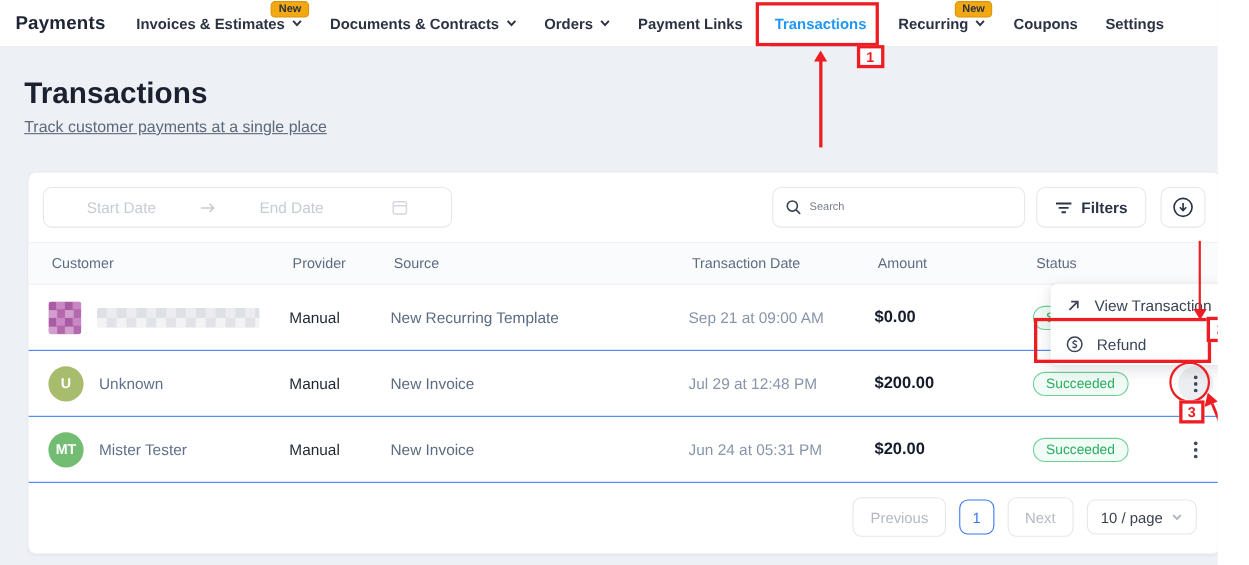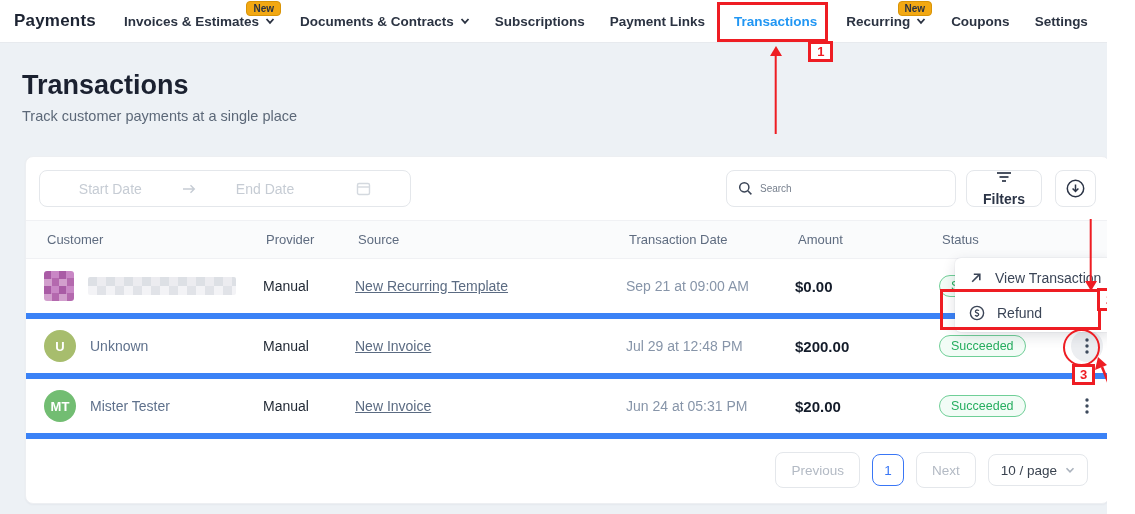--- a/index.html
+++ b/index.html
@@ -49,21 +49,21 @@
   .arrow1 {
     position:absolute; left:50%; top:46px; transform:translateX(-50%);
     width:12px; height:88px; z-index:12; pointer-events:none;
   }
   .arrow1 .line { position:absolute; left:50%; top:8px; bottom:0; width:2.6px; transform:translateX(-50%); background:#ee1d23; }
   .arrow1 .head { position:absolute; left:50%; top:0; transform:translateX(-50%);
     width:0; height:0; border-left:6px solid transparent; border-right:6px solid transparent; border-bottom:10px solid #ee1d23; }
 
   
   .page-title { position:absolute; left:22px; top:70px; font-size:27px; font-weight:700; color:#1b2130; }
-  .page-subtitle { position:absolute; left:22px; top:108px; font-size:14.5px; color:#5c6878; }
+  .page-subtitle { position:absolute; left:22px; top:108px; font-size:14.5px; color:#5c6878;text-decoration:underline; }
 
   
   .card {
     position:absolute; left:25px; top:156px; width:1085px; height:348px;
     background:#ffffff; border-radius:8px; border:1px solid #edeff2;
     box-shadow:0 1px 2px rgba(20,30,50,.04);
   }
   .toolbar {
     height:64px; display:flex; align-items:center; justify-content:space-between;
     padding:0 13px 0 13px; border-bottom:1px solid #f0f1f4;
@@ -80,54 +80,54 @@
     display:flex; align-items:center; padding:0 11px; gap:7px; background:#fff;
   }
   .search-box input {
     border:none; outline:none; flex:1; font-size:10px; color:#333b49;
     font-family:"Liberation Sans", sans-serif; background:transparent;
   }
   .search-box input::placeholder { color:#5e6979; opacity:.85; }
   .btn-filters {
     height:37px; border:1px solid #e4e7eb; border-radius:8px; background:#fff;
     display:flex; align-items:center; gap:8px; padding:0 16px;
-    font-size:14px; font-weight:700; color:#2b3446; cursor:pointer;flex-direction:column;
+    font-size:14px; font-weight:700; color:#2b3446; cursor:pointer;
   }
   .btn-download {
     width:41px; height:37px; border:1px solid #e4e7eb; border-radius:8px; background:#fff;
     display:flex; align-items:center; justify-content:center; cursor:pointer; margin-left:3px;
   }
 
   
   .thead, .trow {
     display:grid;
     grid-template-columns:219px 92px 271px 169px 144px 132px 1fr;
     align-items:center; padding:0 21px;
   }
   .thead { height:38px; background:#fafbfc; border-bottom:1px solid #f0f1f4;
     font-size:13px; color:#5f6c80; }
-  .trow { height:60px; border-bottom:6px solid #3b82f6; font-size:14px;padding-left:18px; }
+  .trow { height:60px; border-bottom:1px solid #3b82f6; font-size:14px;padding-left:18px; }
   .cell-customer { display:flex; align-items:center; gap:14px; }
   .avatar {
     width:32px; height:32px; border-radius:50%; color:#fff; font-size:13px; font-weight:600;
     display:flex; align-items:center; justify-content:center; flex:0 0 auto;
   }
   .avatar.u  { background:#a7bd6d; }
   .avatar.mt { background:#72bd72; }
   .avatar-redacted {
     width:30px; height:30px; border-radius:3px; flex:0 0 auto;
     background:conic-gradient(#c987c5 25%, #b469ae 0 50%, #d29fcd 0 75%, #a95ba5 0) 0 0/15px 15px;
   }
   .name-redacted {
     width:148px; height:18px; border-radius:2px;
     background:conic-gradient(#ececf0 25%, #e1e3e8 0 50%, #f3f3f6 0 75%, #dde0e5 0) 0 0/18px 18px;
   }
   .cust-name { color:#5f718c; }
   .provider { color:#1f2733; }
-  .source { color:#5b6b82;text-decoration:underline; }
+  .source { color:#5b6b82; }
   .tdate { color:#8795a9; }
   .amount { color:#141c2a; font-weight:700; font-size:15px; }
   .pill {
     display:inline-flex; align-items:center; justify-content:center;
     border:1px solid #6fcf97; background:#f2fcf6; color:#27ae60;
     font-size:12.5px; border-radius:999px; padding:3px 11px; width:fit-content;
   }
   .kebab-wrap { display:flex; justify-content:flex-end; }
   .kebab {
     width:32px; height:32px; border-radius:50%; display:flex; align-items:center;
@@ -208,24 +208,29 @@
 
       <div class="nav-item" data-name="nav-item-documents-contracts">
         <span data-name="nav-item-label">Documents &amp; Contracts</span>
         <span class="icon chev" data-name="chevron-down-icon">
           <svg width="10" height="10" viewBox="0 0 10 10">
               <polyline points="1.5,3 5,6.8 8.5,3" fill="none" stroke="#2b3342" stroke-width="1.8"></polyline>
             </svg>
         </span>
       </div>
 
-
-      <div class="nav-item" data-name="nav-item-subscriptions">
-        <span data-name="nav-item-label">Subscriptions</span>
-      </div>
+      <div class="nav-item" data-name="nav-item-orders">
+        <span data-name="nav-item-label">Orders</span>
+        <span class="icon chev" data-name="chevron-down-icon">
+          <svg width="10" height="10" viewBox="0 0 10 10">
+              <polyline points="1.5,3 5,6.8 8.5,3" fill="none" stroke="#2b3342" stroke-width="1.8"></polyline>
+            </svg>
+        </span>
+      </div>
+
 
       <div class="nav-item" data-name="nav-item-payment-links">
         <span data-name="nav-item-label">Payment Links</span>
       </div>
 
       <div class="nav-item active" data-name="tab-transactions">
         <span data-name="nav-item-label">Transactions</span>
         <span class="underline" data-name="active-tab-underline"></span>
         <span class="tab-annot-box" data-name="annotation-box-step1"></span>
         <span class="annot-label l1" data-name="annotation-step1-label">1</span>

